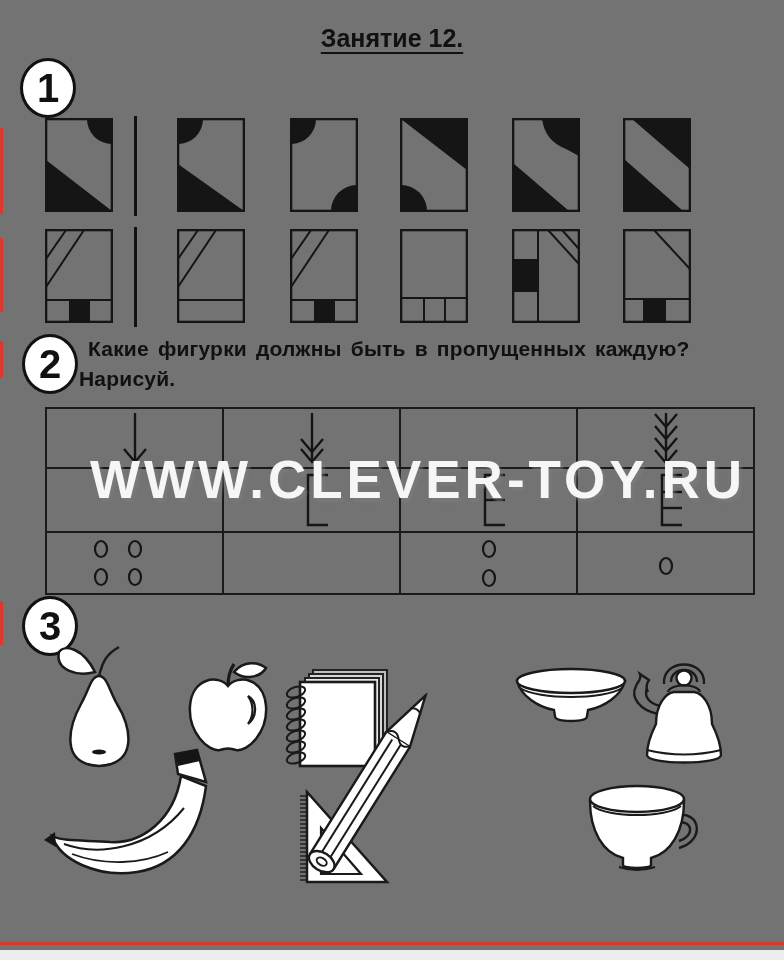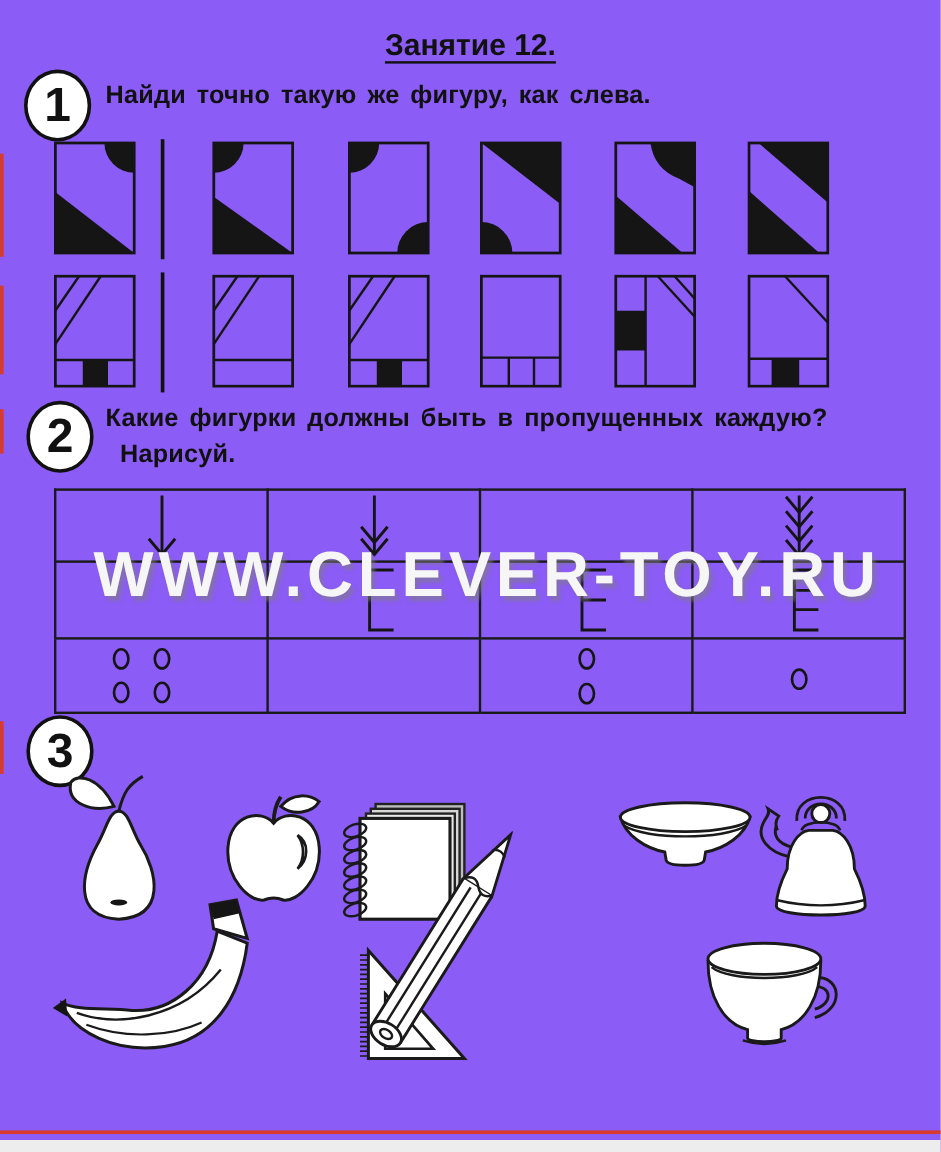--- a/index.html
+++ b/index.html
@@ -1,34 +1,34 @@
 <!DOCTYPE html>
 <html><head>
 <meta charset="utf-8">
 <style>
   html,body{margin:0;padding:0;background:#fff;}
-  #page{position:relative;width:784px;height:960px;background:#8b5cf6;overflow:hidden;
+  #page{position:relative;width:784px;height:960px;background:#737373;overflow:hidden;
         font-family:"Liberation Sans","DejaVu Sans",sans-serif;color:#111;}
   .abs{position:absolute;}
   .title{top:24px;left:0;width:100%;text-align:center;font-size:25px;font-weight:700;}
   .title span{text-decoration:underline;text-underline-offset:5px;text-decoration-thickness:2px;}
   .marker{width:50px;height:54px;border:3px solid #111;border-radius:50%;
           display:flex;align-items:center;justify-content:center;
           font-size:40px;font-weight:700;background:#fff;}
   .tasktext{font-size:21px;font-weight:700;letter-spacing:.2px;word-spacing:3px;white-space:nowrap;}
   .divider{width:3px;background:#111;}
   svg{display:block;}
   .ink{stroke:#151515;fill:none;}
   .fillink{fill:#151515;stroke:none;}
   table.pat{border-collapse:collapse;}
   table.pat td{border:2.3px solid #1a1a1a;text-align:center;vertical-align:middle;padding:0;}
   .cellflex{display:flex;align-items:center;justify-content:center;width:100%;height:100%;}
   .watermark{top:449px;left:78px;width:680px;font-size:53px;font-weight:700;letter-spacing:4px;
              color:#f6f6f6;white-space:nowrap;z-index:6;
-             text-shadow:3px 4px 3px rgba(125,125,125,.55), 0 0 1px rgba(150,150,150,.35);}
+             text-shadow:3px 4px 3px rgba(125,125,125,.55), 0 0 1px rgba(150,150,150,.35);text-align:center;}
   .pagenum{top:890px;left:0;width:100%;text-align:right;font-size:26px;font-weight:400;padding-left:40px;}
   .redmark{left:0;width:3px;background:#d83a30;}
   .redline{left:0;width:784px;height:3px;background:#d83a30;}
   .bottomband{left:0;top:950px;width:784px;height:10px;background:#ededed;}
 </style>
 </head>
 <body>
 
 <div id="page">
 
@@ -37,21 +37,20 @@
   <div class="abs redmark" style="top:341px;height:37px"></div>
   <div class="abs redmark" style="top:601px;height:44px"></div>
   <div class="abs redline" style="top:942px"></div>
   <div class="abs bottomband"></div>
 
   <div class="abs title"><span>Занятие 12.</span></div>
 
   <div class="abs marker" style="left:20px;top:58px">
     <span>1</span>
   </div>
-  <div class="abs tasktext" style="left:88px;top:68px">Найди точно такую же фигуру, как слева.</div>
 
   <div class="abs" style="left:45px;top:118px">
     <svg width="68" height="94" viewBox="0 0 68 94">
       <path class="fillink" d="M42,1 A25,25 0 0 0 67,26 L67,1 Z"></path>
       <path class="fillink" d="M1,42 L67,93 L1,93 Z"></path>
       <rect class="ink" x="1" y="1" width="66" height="92" stroke-width="2.6"></rect>
     </svg>
   </div>
   <div class="abs divider" style="left:134px;top:116px;height:100px"></div>
   <div class="abs" style="left:177px;top:118px">
@@ -160,21 +159,21 @@
       </g>
       <rect class="fillink" x="21" y="70" width="21" height="23"></rect>
       <rect class="ink" x="1" y="1" width="66" height="92" stroke-width="2.6"></rect>
     </svg>
   </div>
 
   <div class="abs marker" style="left:22px;top:334px">
     <span>2</span>
   </div>
   <div class="abs tasktext" style="left:88px;top:337px">Какие фигурки должны быть в пропущенных каждую?</div>
-  <div class="abs tasktext" style="left:100px;top:367px">Нарисуй.</div>
+  <div class="abs tasktext" style="left:79px;top:367px">Нарисуй.</div>
 
   <div class="abs" style="left:45px;top:407px">
     <table class="pat">
       <tbody>
           <tr style="height:60px">
         <td style="width:175px">
               <div class="cellflex">
           <svg width="46" height="54" viewBox="0 0 46 54">
             <g class="ink" stroke-width="2.4">
                     <path d="M23,2 V50"></path>

